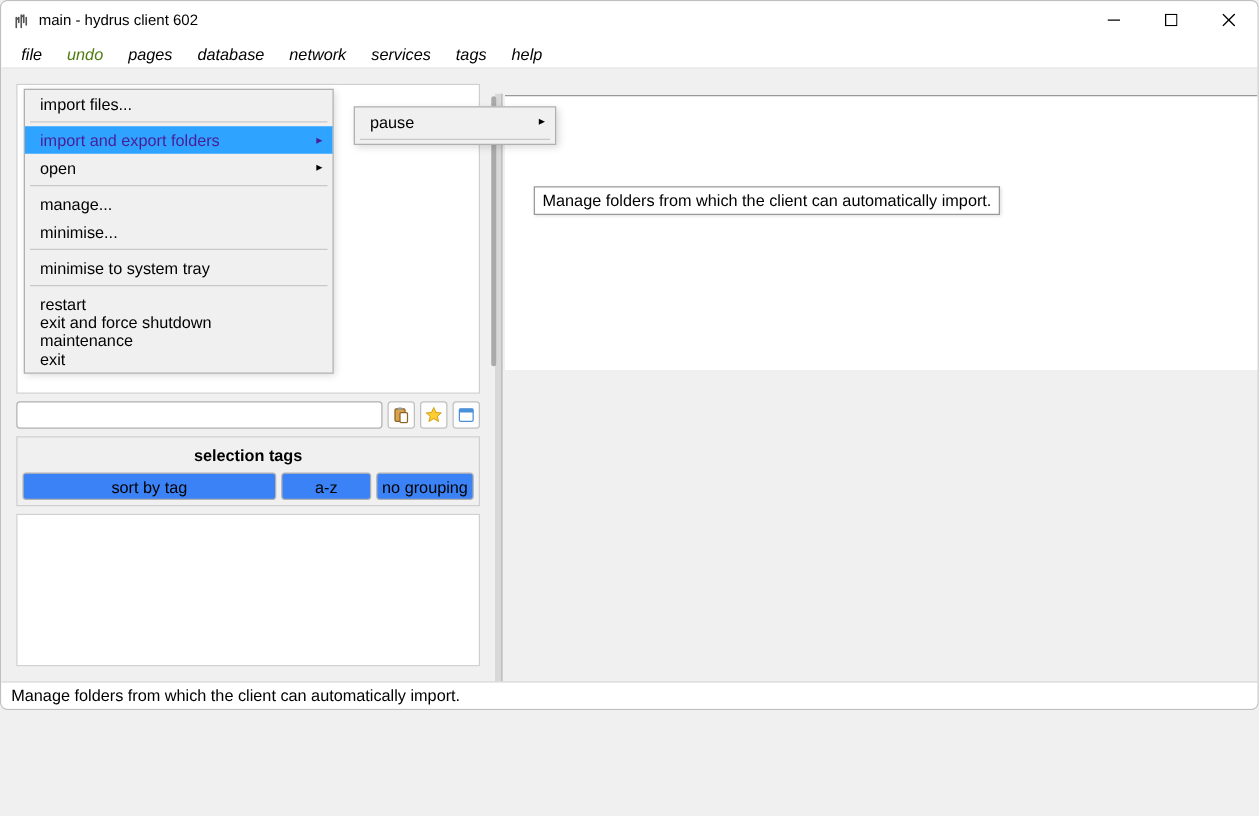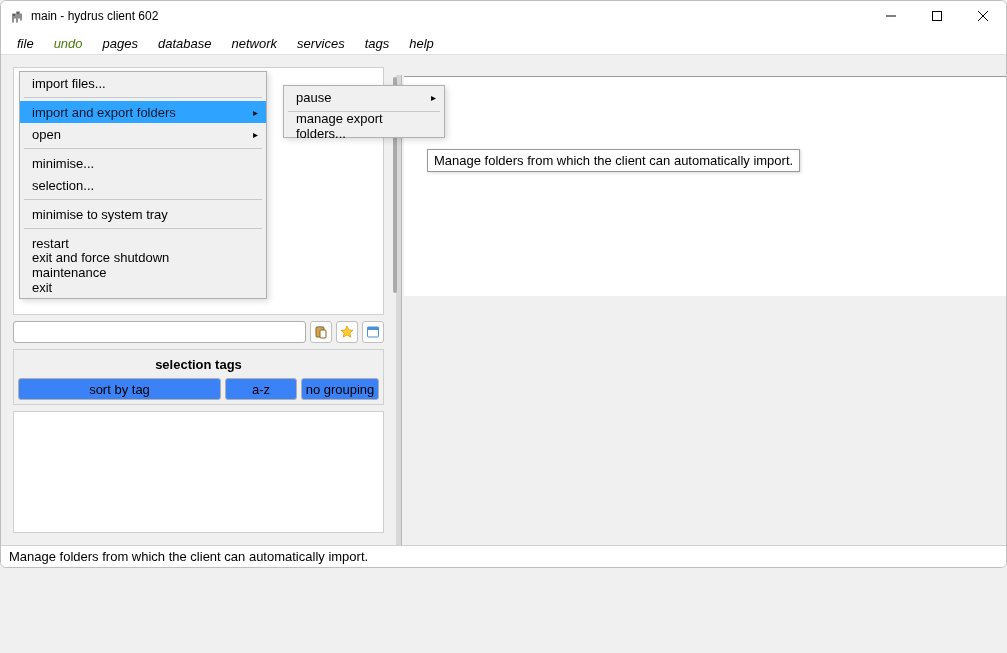--- a/index.html
+++ b/index.html
@@ -181,21 +181,21 @@
       height: 22px;
       padding: 0 24px 0 12px;
       display: flex;
       align-items: center;
       font-size: 13px;
       cursor: default;
       position: relative;
     }
     .dd-item.highlight {
       background: #2ea3ff;
-      color: #0f172a;
+      color: #4c1d95;
     }
     .dd-sep {
       height: 1px;
       background: #c8c8c8;
       margin: 3px 4px;
     }
     .dd-item .arrow {
       position: absolute;
       right: 8px;
       font-size: 10px;
@@ -315,24 +315,24 @@
       <div class="dd-item highlight">
         <span>import and export folders</span>
         <span class="arrow">▸</span>
       </div>
       <div class="dd-item">
         <span>open</span>
         <span class="arrow">▸</span>
       </div>
       <div class="dd-sep"></div>
       <div class="dd-item">
+          <span>manage...</span>
+        </div>
+      <div class="dd-item">
           <span>minimise...</span>
-        </div>
-      <div class="dd-item">
-          <span>selection...</span>
         </div>
       <div class="dd-sep"></div>
       <div class="dd-item">
           <span>minimise to system tray</span>
         </div>
       <div class="dd-sep"></div>
       <div class="dd-item">
           <span>restart</span>
         </div>
       <div class="dd-item">
@@ -342,23 +342,20 @@
           <span>exit</span>
         </div>
     </div>
 
     <div class="dropdown" style="left:266px; top:30px; width:162px;margin-left:16px;">
       <div class="dd-item">
         <span>pause</span>
         <span class="arrow">▸</span>
       </div>
       <div class="dd-sep"></div>
-      <div class="dd-item">
-          <span>manage export folders...</span>
-        </div>
     </div>
 
     <div class="tooltip" style="left:426px; top:94px;">Manage folders from which the client can automatically import.</div>
 
   </div>
 
   <div class="statusbar">Manage folders from which the client can automatically import.</div>
 
 </div>
 

